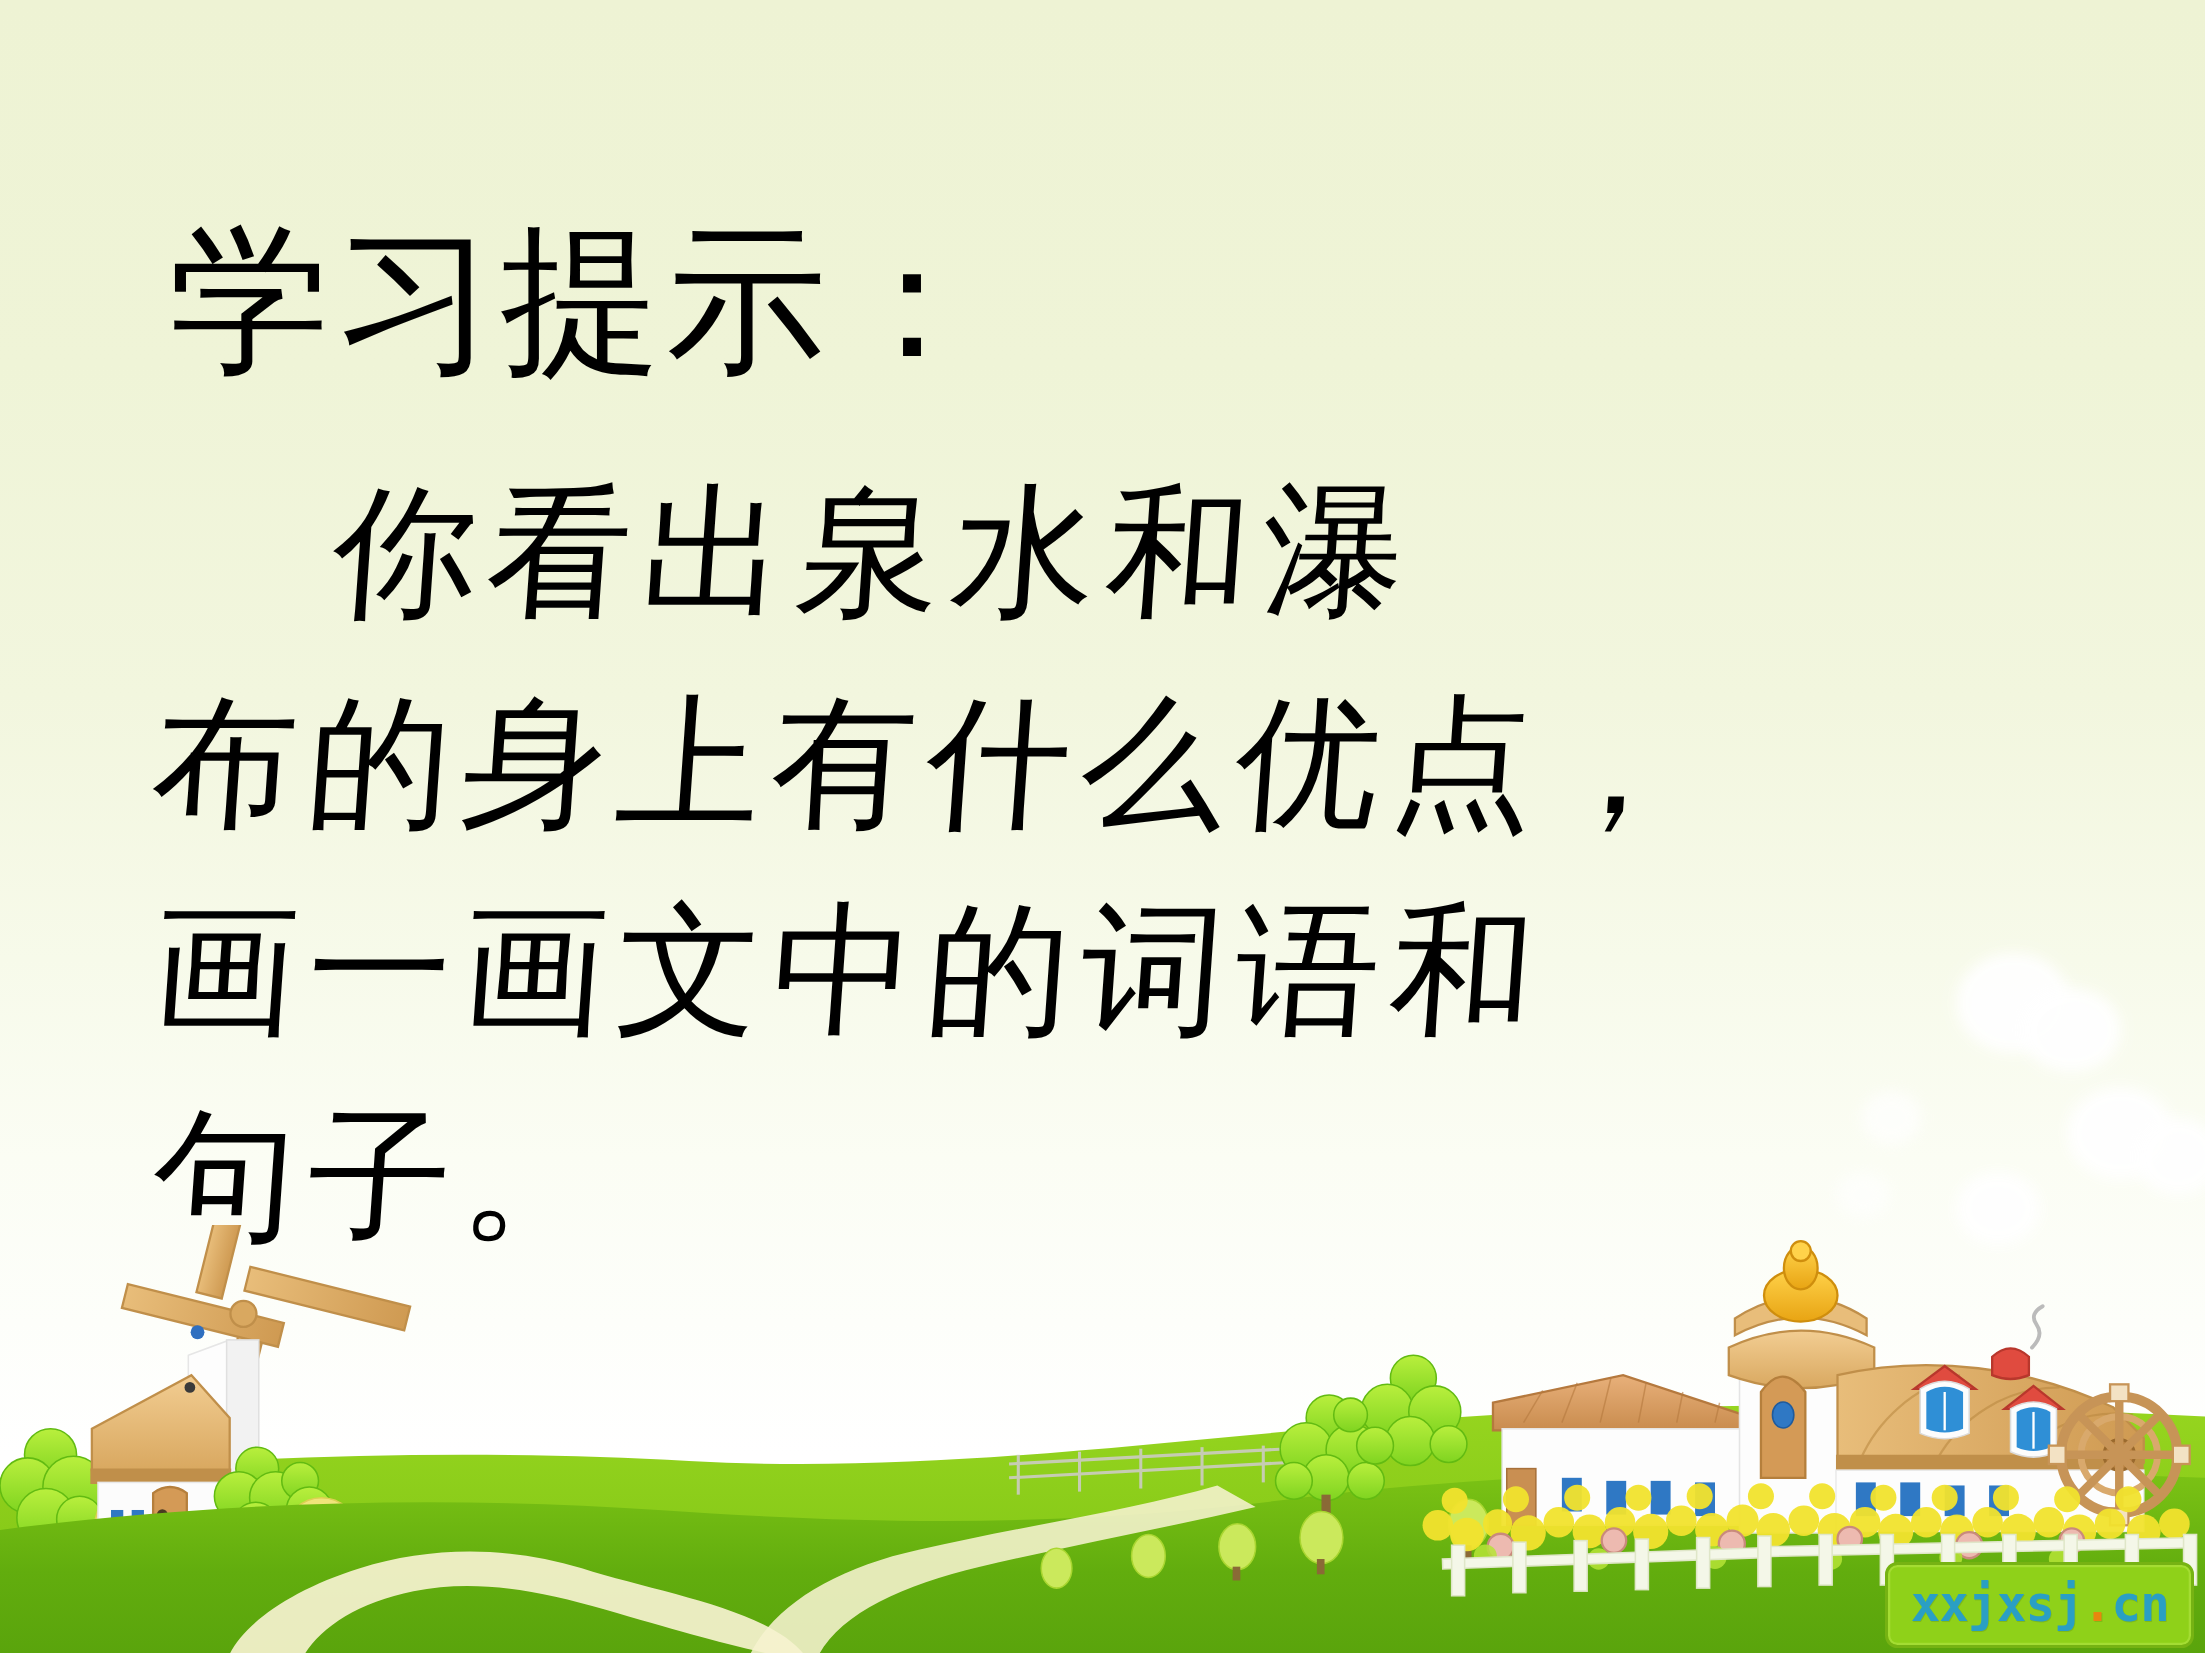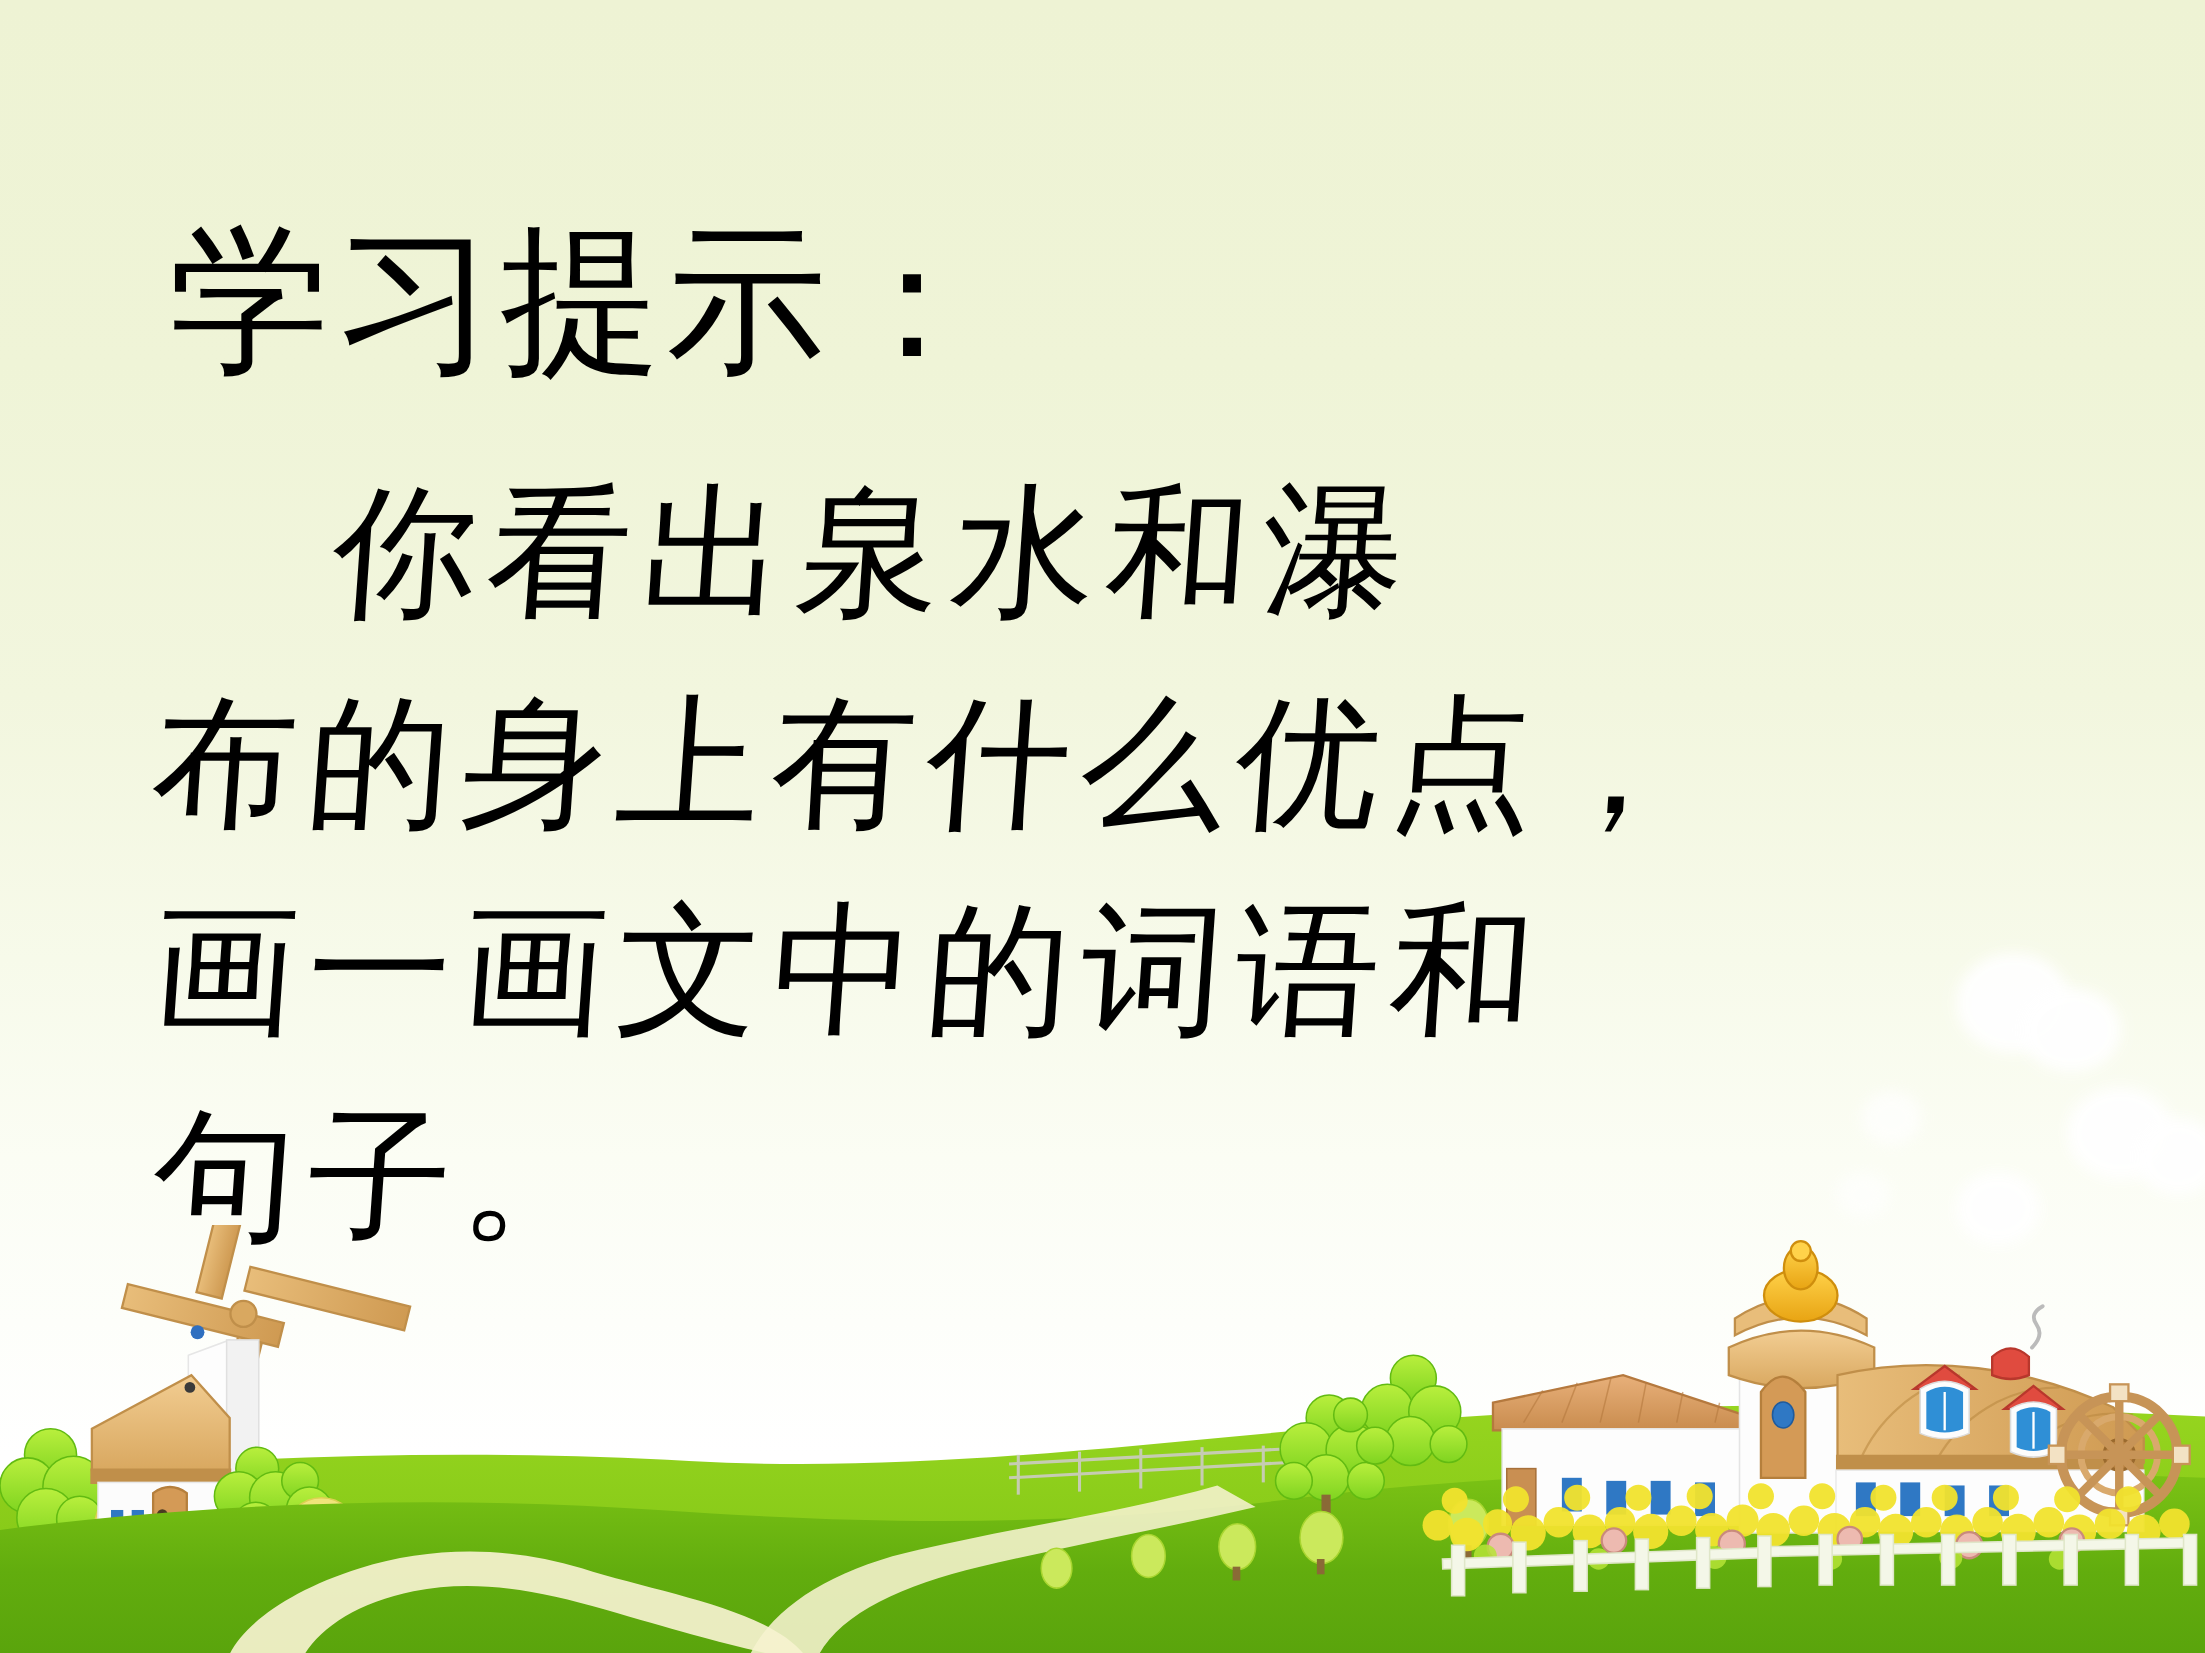--- a/index.html
+++ b/index.html
@@ -387,15 +387,18 @@
 
   <div class="textblock">
     <div class="title">学习提示：</div>
 
     <div class="body-line bl1">你看出泉水和瀑</div>
     <div class="body-line bl2">布的身上有什么优点，</div>
     <div class="body-line bl3">画一画文中的词语和</div>
     <div class="body-line bl4">句子。</div>
   </div>
 
+  <div class="watermark">
+    <span class="wm-text"><span>xxjxsj</span><span class="dot">.</span><span>cn</span></span>
+  </div>
 
 </div>
 
 
 </body></html>

